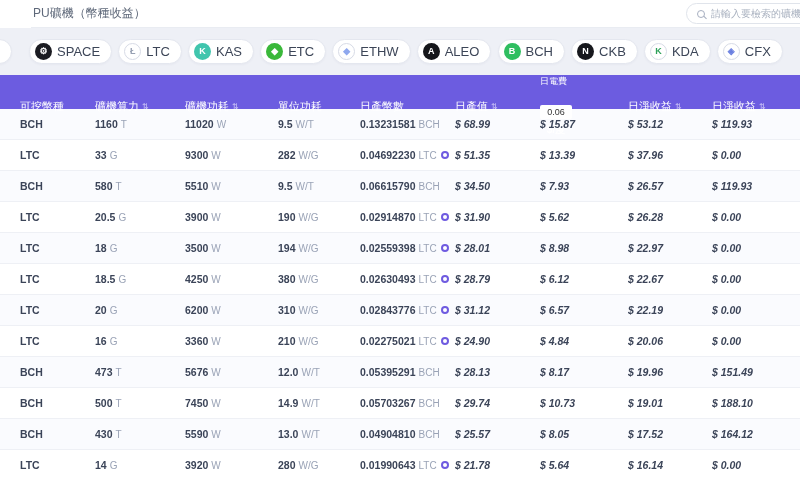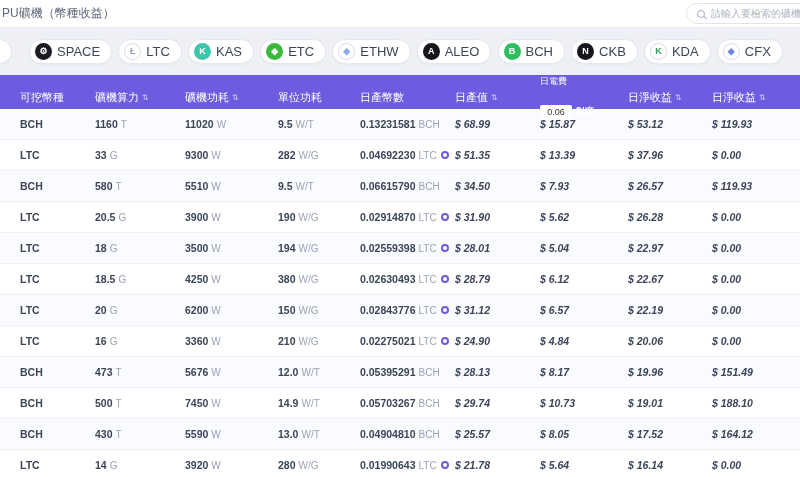--- a/index.html
+++ b/index.html
@@ -1,21 +1,21 @@
 <!DOCTYPE html>
 <html><head>
 <meta charset="utf-8">
 <style>
   * { box-sizing: border-box; margin: 0; padding: 0; }
   html,body { width: 800px; height: 477px; overflow: hidden; background: #fff;
     font-family: "Liberation Sans", sans-serif; }
 
   
   .topbar { height: 28px; background: #fff; border-bottom: 1px solid #e9ecf2;
-    display: flex; align-items: center; justify-content: space-between; padding-left: 2px; }
+    display: flex; align-items: center; justify-content: space-between; padding-left: 2px; margin-left: 31px; }
   .page-title { font-size: 12px; color: #5e6879; white-space: nowrap; }
   .search-box { display: flex; align-items: center; gap: 6px; border: 1px solid #e0e4eb;
     border-radius: 13px; height: 21px; padding: 0 10px; width: 152px; margin-right: -38px;
     background: #fff; flex-shrink: 0; }
   .search-icon { width: 8px; height: 8px; border: 1.3px solid #a7afc0; border-radius: 50%;
     position: relative; flex-shrink: 0; }
   .search-icon::after { content: ""; position: absolute; width: 4px; height: 1.3px;
     background: #a7afc0; transform: rotate(45deg); right: -3px; bottom: -2px; }
   .search-input { border: none; outline: none; font-size: 10px; color: #555; width: 100%;
     background: transparent; font-family: "Liberation Sans", sans-serif; }
@@ -38,21 +38,21 @@
 
   
   .grid-row { display: grid;
     grid-template-columns: 75px 90px 93px 82px 95px 85px 88px 84px 1fr;
     padding-left: 20px; align-items: center; }
   .thead { background: #6C5CE0; color: #fff; height: 34px; font-size: 11px; }
   .th { display: flex; align-items: center; gap: 3px; white-space: nowrap; }
   .sort { font-size: 8px; color: #cfc8f7; letter-spacing: -1px; }
   .th-elec { display: flex; flex-direction: column; align-items: flex-start; gap: 17px; }
   .elec-label { font-size: 9px; }
-  .elec-row { display: flex; align-items: center; gap: 4px; }
+  .elec-row { display: flex; align-items: center; gap: 4px; flex-direction: column; }
   .elec-input { width: 32px; height: 14px; border: none; border-radius: 2px;
     font-size: 9px; text-align: center; color: #333; outline: none; padding: 0;
     font-family: "Liberation Sans", sans-serif; }
   .elec-unit { font-size: 10px; font-weight: bold; }
 
   .trow { height: 31px; border-bottom: 1px solid #eef0f5; font-size: 10.5px;
     color: #3b4458; background: #fff; }
   .trow:nth-child(odd) { background: #fafbfe; }
   .c-coin { font-weight: bold; font-size: 10.5px; }
   .v { font-weight: bold; }
@@ -279,21 +279,21 @@
     <div class="cell">
         <span class="v f-ef">194</span>
         <span class="unit f-efu">W/G</span>
       </div>
     <div class="cell">
         <span class="v f-dc">0.02559398</span>
         <span class="unit f-dcu">LTC</span>
         <span class="badge"></span>
       </div>
     <div class="cell money f-dv">$ 28.01</div>
-    <div class="cell money f-co">$ 5.04</div>
+    <div class="cell money f-co">$ 8.98</div>
     <div class="cell money f-np">$ 22.97</div>
     <div class="cell money f-sp">$ 0.00</div>
   </div>
 
   <div class="trow grid-row">
     <div class="cell c-coin">LTC</div>
     <div class="cell">
         <span class="v f-hr">18.5</span>
         <span class="unit f-hru">G</span>
       </div>
@@ -320,21 +320,21 @@
     <div class="cell c-coin">LTC</div>
     <div class="cell">
         <span class="v f-hr">20</span>
         <span class="unit f-hru">G</span>
       </div>
     <div class="cell">
         <span class="v f-pw">6200</span>
         <span class="unit f-pwu">W</span>
       </div>
     <div class="cell">
-        <span class="v f-ef">150</span>
+        <span class="v f-ef">310</span>
         <span class="unit f-efu">W/G</span>
       </div>
     <div class="cell">
         <span class="v f-dc">0.02843776</span>
         <span class="unit f-dcu">LTC</span>
         <span class="badge"></span>
       </div>
     <div class="cell money f-dv">$ 31.12</div>
     <div class="cell money f-co">$ 6.57</div>
     <div class="cell money f-np">$ 22.19</div>

